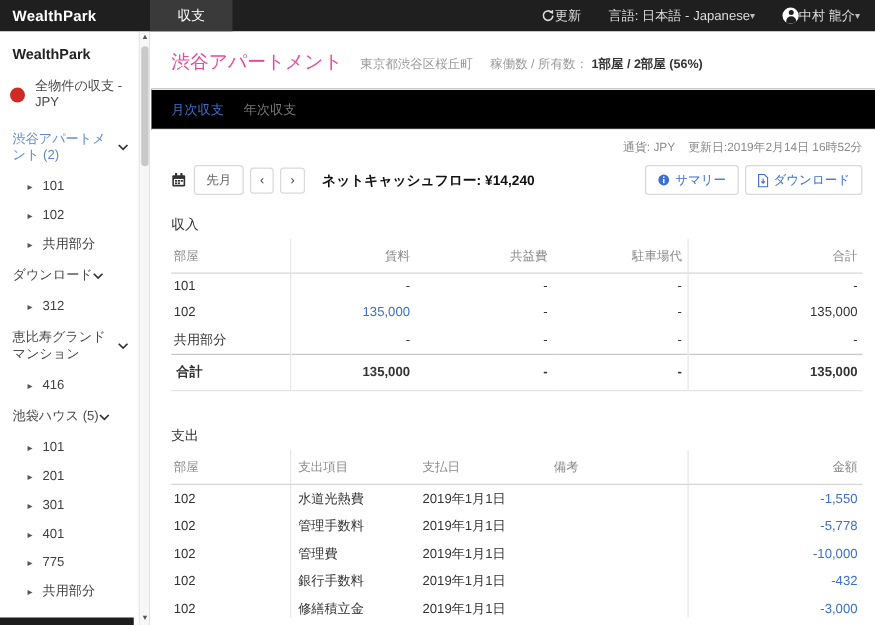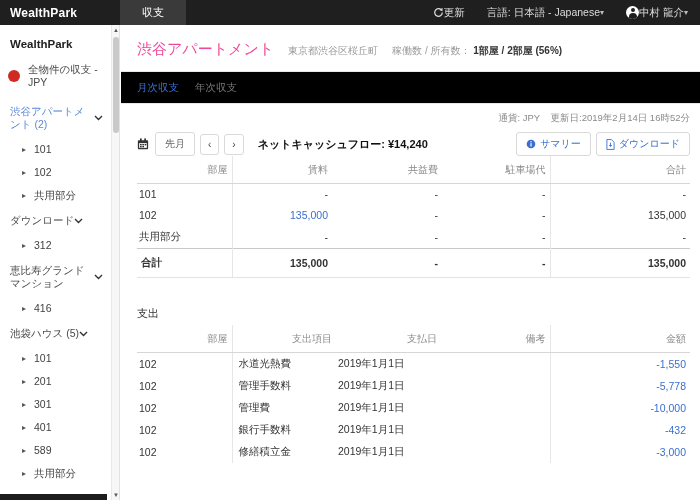--- a/index.html
+++ b/index.html
@@ -57,21 +57,21 @@
   .btn { border:1px solid #d9d9d9; background:#fff; border-radius:3px; font-size:10px;
     padding:4px 9px; color:#666; cursor:pointer; font-family:inherit; }
   .btn + .btn { margin-left:5px; }
   .btn.nav { padding:4px 7px; color:#444; }
   .ncf { margin-left:14px; font-size:11px; font-weight:bold; color:#111; white-space:nowrap; }
   .tb-spacer { flex:1; }
   .btn.blue { color:#3b6fd1; display:flex; align-items:center; gap:4px; }
 
   .sec-title { font-size:11px; color:#333; margin-top:16px; margin-bottom:4px; }
   table { width:100%; border-collapse:collapse; table-layout:fixed; font-size:10.5px; }
-  th { font-weight:normal; color:#8a8a8a; font-size:10px; text-align:right; padding:7px 4px 6px 2px;
+  th { font-weight:normal; color:#8a8a8a; font-size:10px; text-align:left; padding:7px 4px 6px 2px;
     border-bottom:1px solid #d6d6d6; }
   td { padding:4px 4px 4px 2px; color:#333; height:21px; }
   th.num, td.num { text-align:right; }
   td.link, .link { color:#3b6fd1; cursor:pointer; }
   .tbl th:nth-child(2), .tbl td:nth-child(2),
   .tbl th:nth-child(5), .tbl td:nth-child(5) { border-left:1px solid #e6e6e6; padding-left:6px; }
   tr.total td { font-weight:bold; border-top:1px solid #c9c9c9; border-bottom:1px solid #e3e3e3; padding:7px 4px; }
   tr.total td:first-child { font-weight:bold; }
 
   svg { display:block; }
@@ -175,21 +175,21 @@
         <div class="sb-item sb-room">
           <span class="tri">▸</span>
           <span class="sb-label">301</span>
         </div>
         <div class="sb-item sb-room">
           <span class="tri">▸</span>
           <span class="sb-label">401</span>
         </div>
         <div class="sb-item sb-room">
           <span class="tri">▸</span>
-          <span class="sb-label">589</span>
+          <span class="sb-label">775</span>
         </div>
         <div class="sb-item sb-room">
           <span class="tri">▸</span>
           <span class="sb-label">共用部分</span>
         </div>
         <div class="sb-item sb-summary"></div>
       </div>
   </div>
   <div class="sb-scroll">
     <div class="sb-arrow" style="top:0">▲</div>
@@ -257,20 +257,21 @@
         <span>
             <svg width="9" height="11" viewBox="0 0 10 12">
               <path d="M1 .5h5l3 3v8H1z" fill="none" stroke="#3b6fd1" stroke-width="1"></path>
               <path d="M5 4v4M3.4 6.6 5 8.2 6.6 6.6" fill="none" stroke="#3b6fd1" stroke-width="1"></path>
             </svg>
           </span>
         <span>ダウンロード</span>
       </button>
     </div>
 
+    <div class="sec-title">収入</div>
     <table class="tbl">
       <colgroup>
           <col style="width:95px">
           <col style="width:100px">
           <col style="width:110px">
           <col style="width:108px">
           <col>
         </colgroup>
       <thead>
           <tr>

